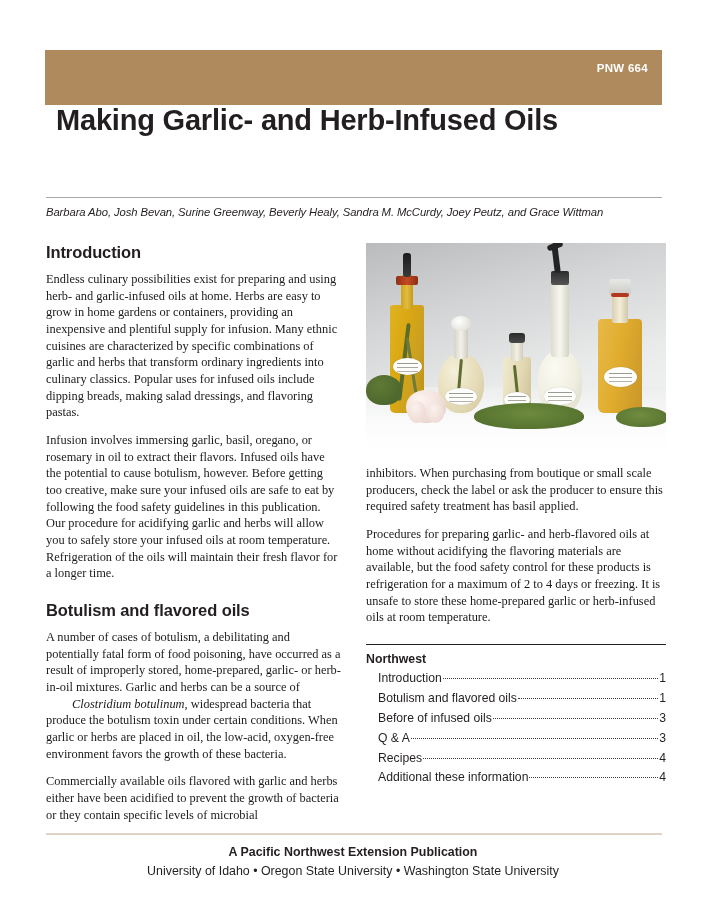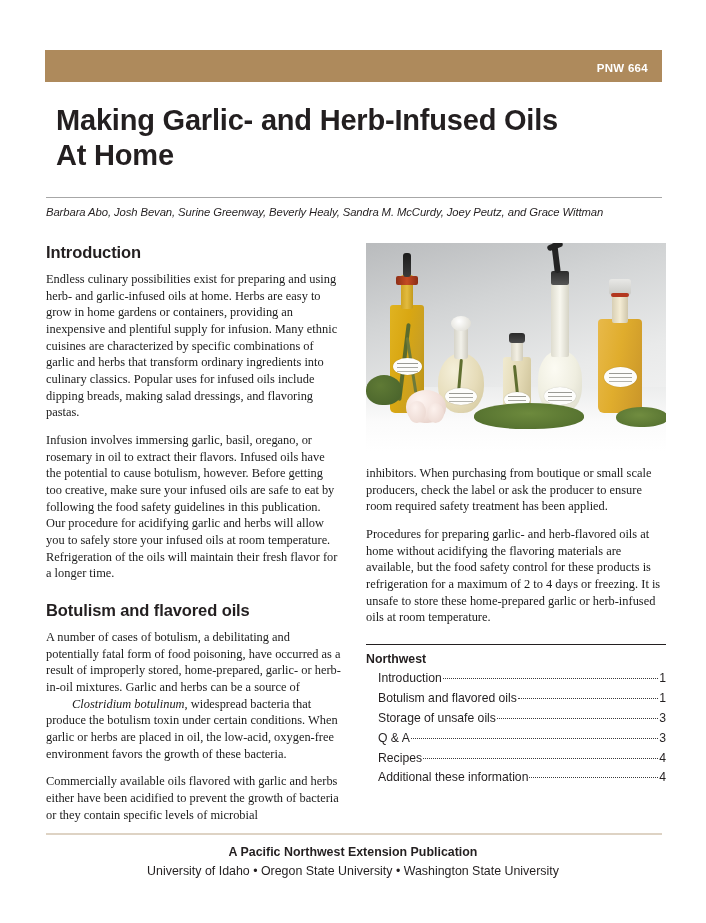--- a/index.html
+++ b/index.html
@@ -19,21 +19,21 @@
     inset: 0;
     background: #ffffff;
   }
 
   
   .header-band {
     position: absolute;
     left: 45px;
     top: 50px;
     width: 617px;
-    height: 32px;
+    height: 55px;
     background: #ae8a5c;
   }
   .pub-number {
     position: absolute;
     right: 14px;
     top: 12px;
     color: #ffffff;
     font-family: "Liberation Sans", sans-serif;
     font-weight: bold;
     font-size: 11.5px;
@@ -238,21 +238,20 @@
 <body>
 
 <div class="page">
 
   <div class="header-band">
     <div class="pub-number">PNW 664</div>
   </div>
 
   <div class="doc-title">
     <div>Making Garlic- and Herb-Infused Oils</div>
-    <div>At Home</div>
   </div>
 
   <div class="title-rule"></div>
 
   <div class="authors">Barbara Abo, Josh Bevan, Surine Greenway, Beverly Healy, Sandra M. McCurdy, Joey Peutz, and Grace Wittman</div>
 
   <div class="col-left">
     <h2 class="section-heading">Introduction</h2>
     <p class="body-text">Endless culinary possibilities exist for preparing and using herb- and garlic-infused oils at home. Herbs are easy to grow in home gardens or containers, providing an inexpensive and plentiful supply for infusion. Many ethnic cuisines are characterized by specific combinations of garlic and herbs that transform ordinary ingredients into culinary classics. Popular uses for infused oils include dipping breads, making salad dressings, and flavoring pastas.</p>
     <p class="body-text">Infusion involves immersing garlic, basil, oregano, or rosemary in oil to extract their flavors. Infused oils have the potential to cause botulism, however. Before getting too creative, make sure your infused oils are safe to eat by following the food safety guidelines in this publication. Our procedure for acidifying garlic and herbs will allow you to safely store your infused oils at room temperature. Refrigeration of the oils will maintain their fresh flavor for a longer time.</p>
@@ -309,38 +308,38 @@
         <div class="b-cap" style="left:13px; bottom:116px; width:18px; height:4px; background:#b3371f; border-radius:2px;"></div>
         <div class="b-label" style="left:6px; bottom:26px; width:33px; height:20px;"></div>
       </div>
 
       <div class="garlic" style="left:40px;"></div>
       <div class="herb-pile" style="left:0px; bottom:46px; width:36px; height:30px; background:radial-gradient(ellipse at 40% 35%, #5f7a35 0%, #46602a 100%);"></div>
       <div class="herb-pile" style="left:108px; bottom:22px; width:110px; height:26px; background:radial-gradient(ellipse at 50% 40%, #6d8a3d 0%, #4e6a2b 100%);"></div>
       <div class="herb-pile" style="left:250px; bottom:24px; width:52px; height:20px; background:radial-gradient(ellipse at 45% 40%, #718d40 0%, #506c2d 100%);"></div>
     </div>
 
-    <p class="body-text">inhibitors. When purchasing from boutique or small scale producers, check the label or ask the producer to ensure room required safety treatment has been applied.</p>
+    <p class="body-text">inhibitors. When purchasing from boutique or small scale producers, check the label or ask the producer to ensure this required safety treatment has basil applied.</p>
     <p class="body-text">Procedures for preparing garlic- and herb-flavored oils at home without acidifying the flavoring materials are available, but the food safety control for these products is refrigeration for a maximum of 2 to 4 days or freezing. It is unsafe to store these home-prepared garlic or herb-infused oils at room temperature.</p>
 
     <div class="contents-rule"></div>
     <div class="contents-title">Northwest</div>
     <ul class="toc">
       <li>
         <span class="toc-label">Introduction</span>
         <span class="toc-dots"></span>
         <span class="toc-page">1</span>
       </li>
       <li>
         <span class="toc-label">Botulism and flavored oils</span>
         <span class="toc-dots"></span>
         <span class="toc-page">1</span>
       </li>
       <li>
-        <span class="toc-label">Storage of unsafe oils</span>
+        <span class="toc-label">Before of infused oils</span>
         <span class="toc-dots"></span>
         <span class="toc-page">3</span>
       </li>
       <li>
         <span class="toc-label">Q &amp; A</span>
         <span class="toc-dots"></span>
         <span class="toc-page">3</span>
       </li>
       <li>
         <span class="toc-label">Recipes</span>

